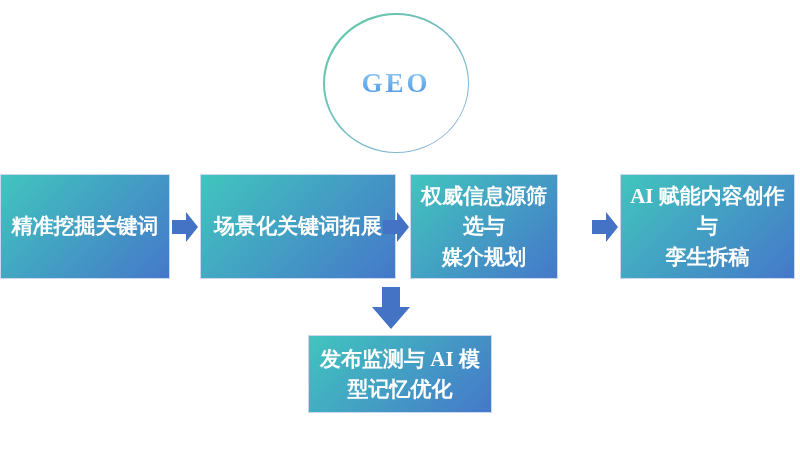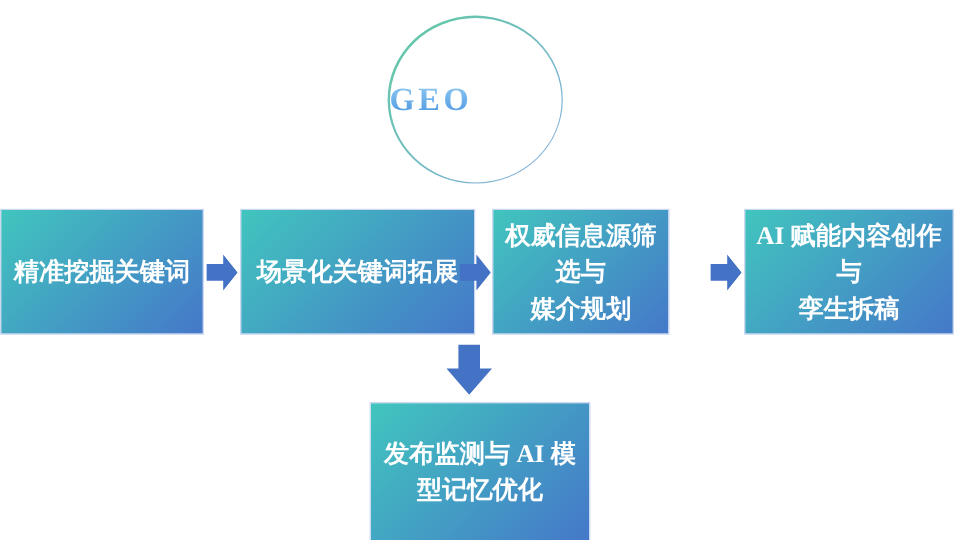--- a/index.html
+++ b/index.html
@@ -32,23 +32,23 @@
     width: 146px; height: 140px;
     border-radius: 50%;
     background: linear-gradient(135deg, var(--circle-border-start) 0%, var(--circle-border-end) 100%);
     padding: 1.5px;
   }
   .hub-inner {
     width: 100%; height: 100%;
     border-radius: 50%;
     background: var(--background);
     display: flex;
-    flex-direction: row;
+    flex-direction: column;
     align-items: center;
-    justify-content: space-between;
+    justify-content: center;
     line-height: 1.28;
   }
   .hub-text {
     font-weight: bold;
     background: linear-gradient(180deg, var(--circle-text-start) 0%, var(--circle-text-end) 100%);
     -webkit-background-clip: text;
     background-clip: text;
     -webkit-text-fill-color: transparent;
     color: var(--circle-text-end);
   }
@@ -73,21 +73,21 @@
     white-space: pre-line;
     padding: 2px;
   }
   .step-1 { left: 0px;   width: 170px; }
   .step-2 { left: 200px; width: 196px; }
   .step-3 { left: 410px; width: 148px; }
   .step-4 { left: 620px; width: 175px; }
   .final-box {
     position: absolute;
     left: 308px; top: 335px;
-    width: 184px; height: 116px;
+    width: 184px; height: 78px;
     top-color: none;
   }
 
   
   .arrow { position: absolute; }
   .arrow svg { display: block; }
   .arrow-1 { left: 172px; top: 212px; }
   .arrow-2 { left: 383px; top: 212px; }
   .arrow-3 { left: 592px; top: 212px; }
   .arrow-down { left: 372px; top: 287px; }

